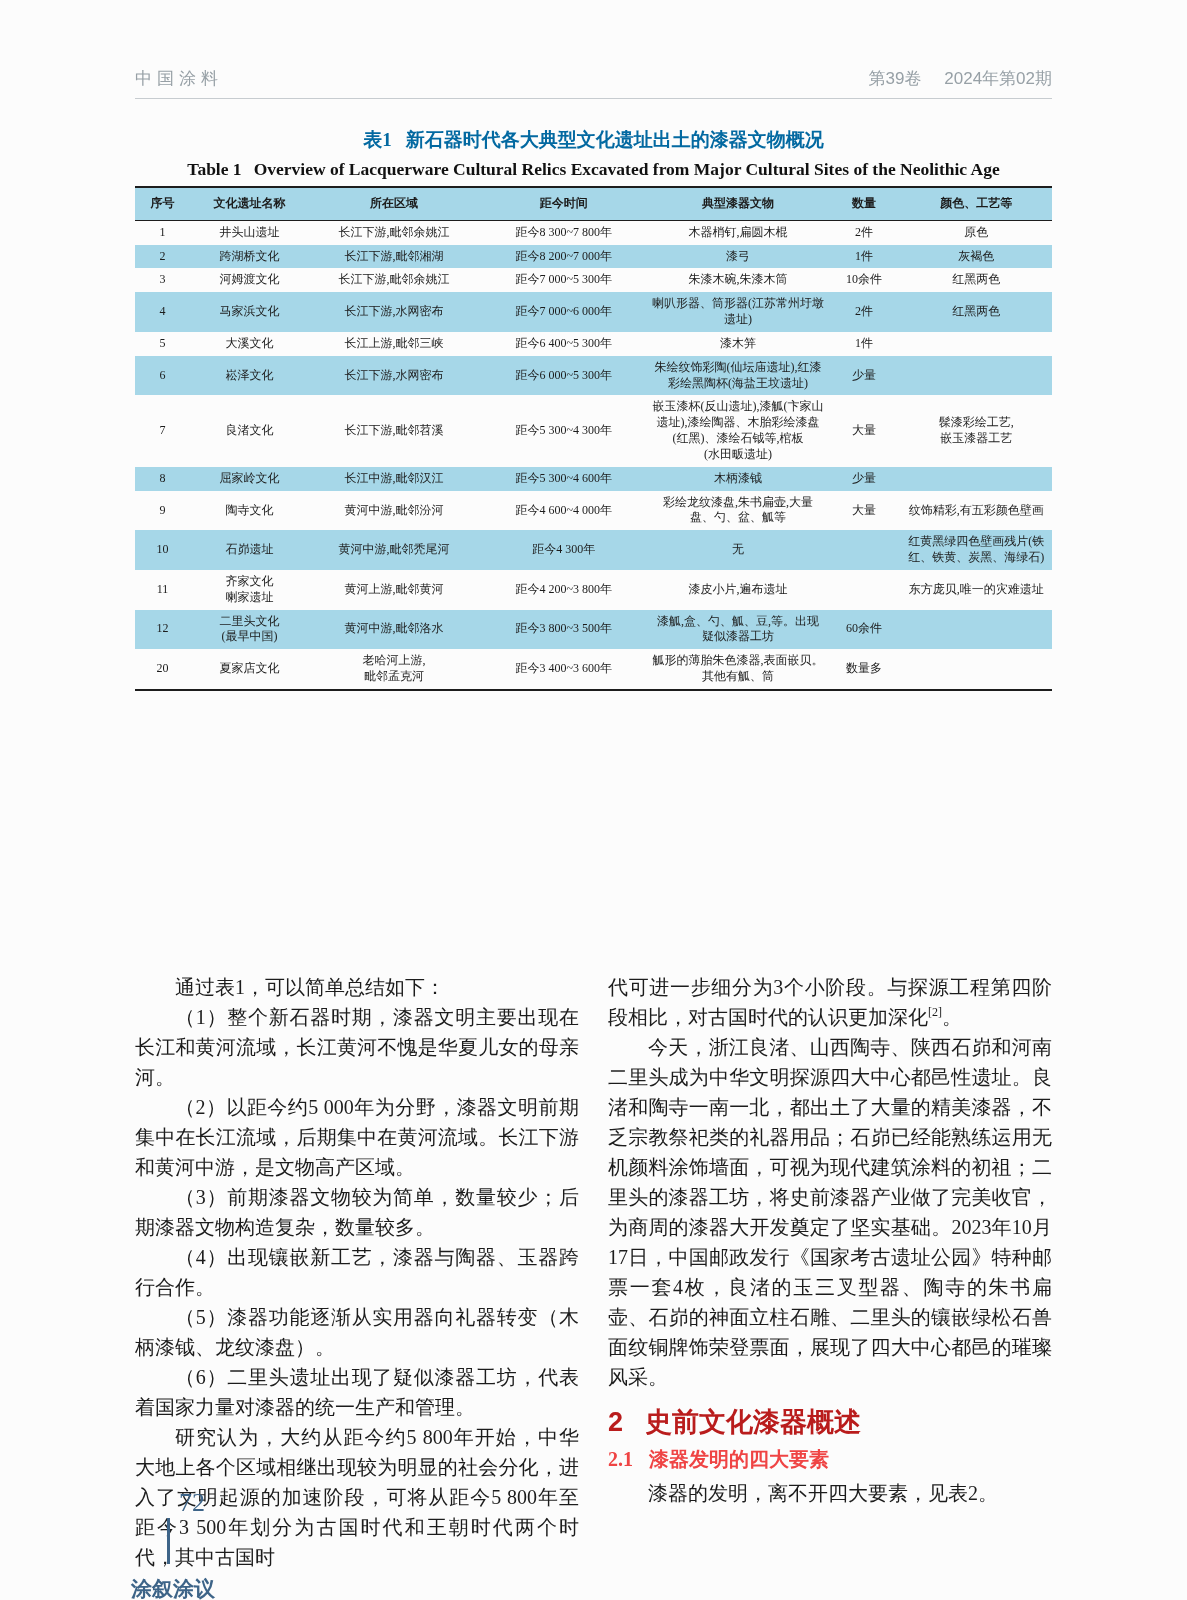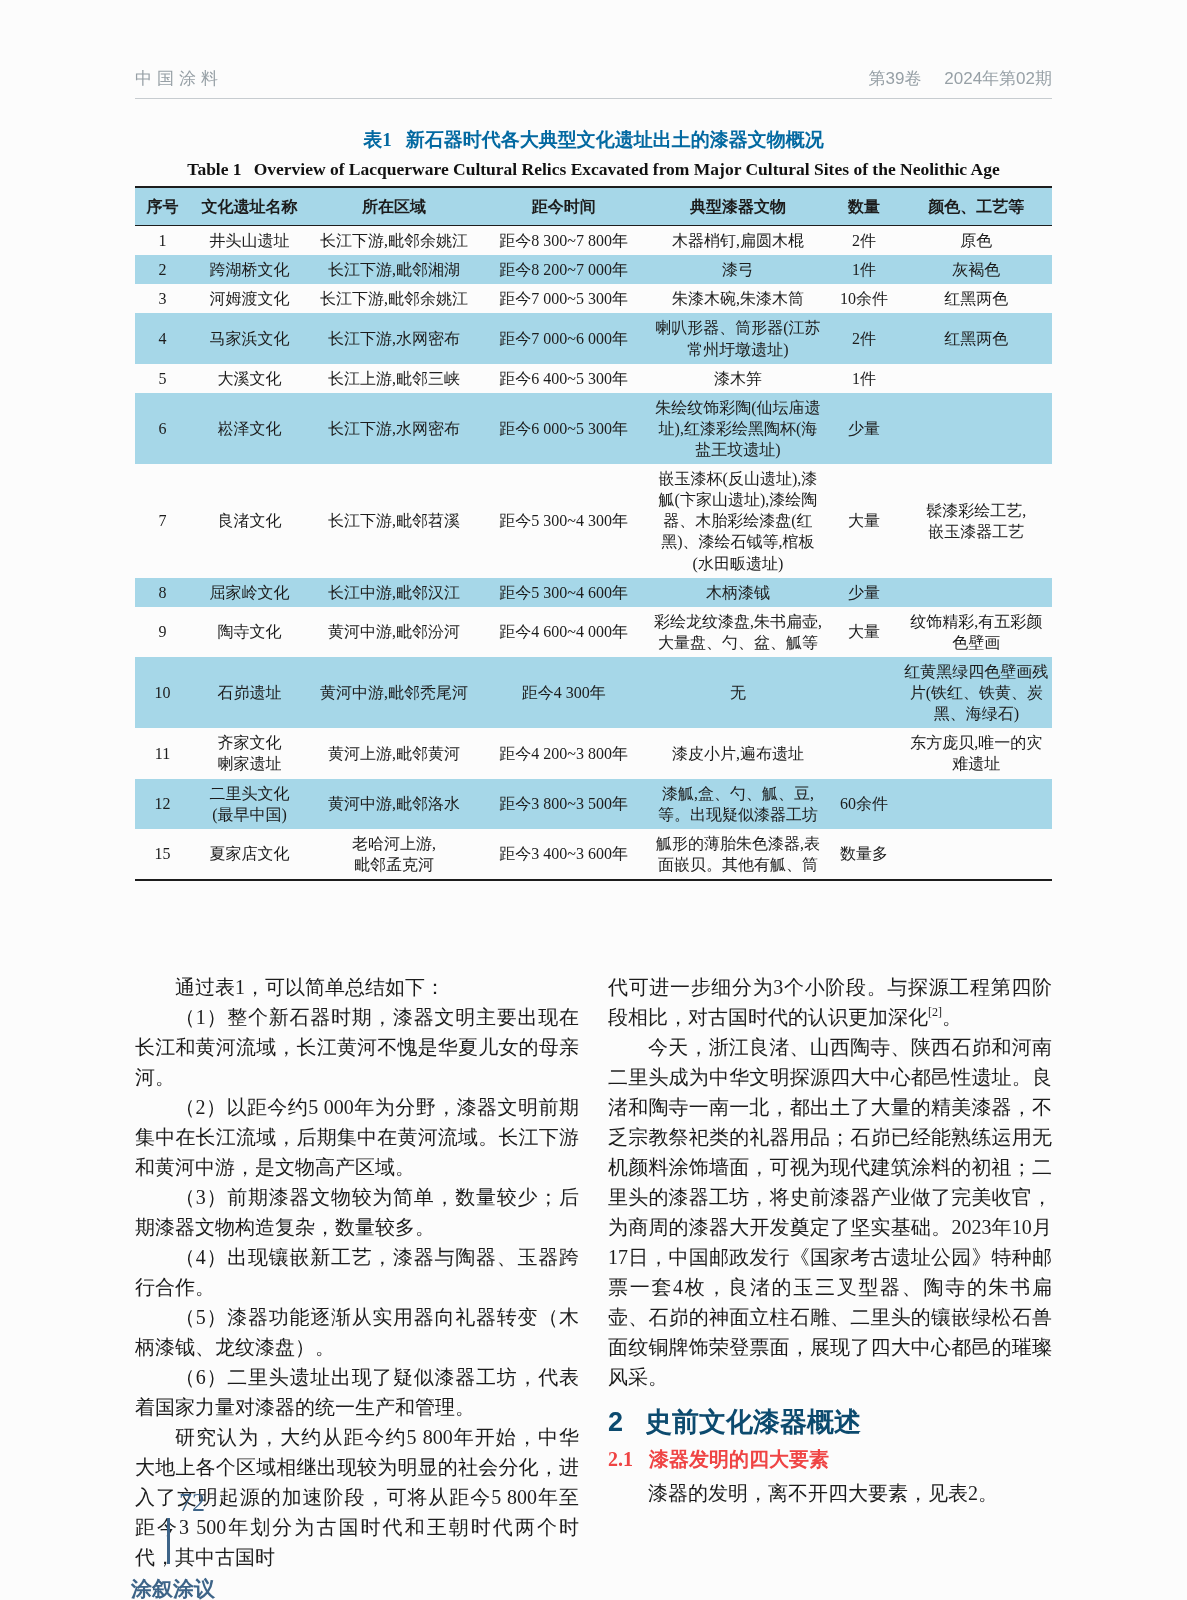--- a/index.html
+++ b/index.html
@@ -30,21 +30,21 @@
     text-align:center;line-height:1.45;
   }
   .title-zh{font-size:19px;font-weight:bold;color:#0369a1;}
   .title-zh .t-label{margin-right:14px;}
   .title-en{font-size:17.5px;font-weight:bold;color:#111;margin-top:3px;}
   .title-en .t-label{margin-right:12px;}
   
   .relics-table{
     position:absolute;left:135px;top:186px;width:917px;
     border-collapse:collapse;
-    font-size:16px;line-height:1.32;
+    font-size:12px;line-height:1.32;
     border-top:2.5px solid #1d1d1d;
     border-bottom:2px solid #1d1d1d;
   }
   .relics-table th{
     background:#a6d7e8;
     font-weight:600;
     padding:8px 3px;
     border-bottom:1.5px solid #1d1d1d;
     text-align:center;
   }
@@ -61,21 +61,21 @@
     display:flex;gap:29px;
     font-size:20px;line-height:30px;text-align:justify;
   }
   .col{flex:1;min-width:0;}
   .col p{margin:0;text-indent:2em;}
   .col p.no-indent{text-indent:0;}
   sup{font-size:12px;line-height:0;}
   .section-heading{
     margin:14px 0 6px 0;
     font-family:"Liberation Sans","DejaVu Sans",sans-serif;
-    font-weight:bold;color:#0c4a6e;
+    font-weight:bold;color:#b91c1c;
     font-size:27px;line-height:1.25;
   }
   .section-heading .h-num{margin-right:22px;}
   .subsection-heading{
     margin:2px 0 6px 0;
     font-family:Liberation Serif, serif;
     font-weight:bold;color:#ef4444;
     font-size:20px;line-height:1.3;
   }
   .subsection-heading .h-num{margin-right:16px;}
@@ -242,21 +242,21 @@
           <td>12</td>
           <td>二里头文化
 (最早中国)</td>
           <td>黄河中游,毗邻洛水</td>
           <td>距今3 800~3 500年</td>
           <td>漆觚,盒、勺、觚、豆,等。出现疑似漆器工坊</td>
           <td>60余件</td>
           <td></td>
         </tr>
         <tr>
-          <td>15</td>
+          <td>20</td>
           <td>夏家店文化</td>
           <td>老哈河上游,
 毗邻孟克河</td>
           <td>距今3 400~3 600年</td>
           <td>觚形的薄胎朱色漆器,表面嵌贝。其他有觚、筒</td>
           <td>数量多</td>
           <td></td>
         </tr>
       </tbody>
   </table>

